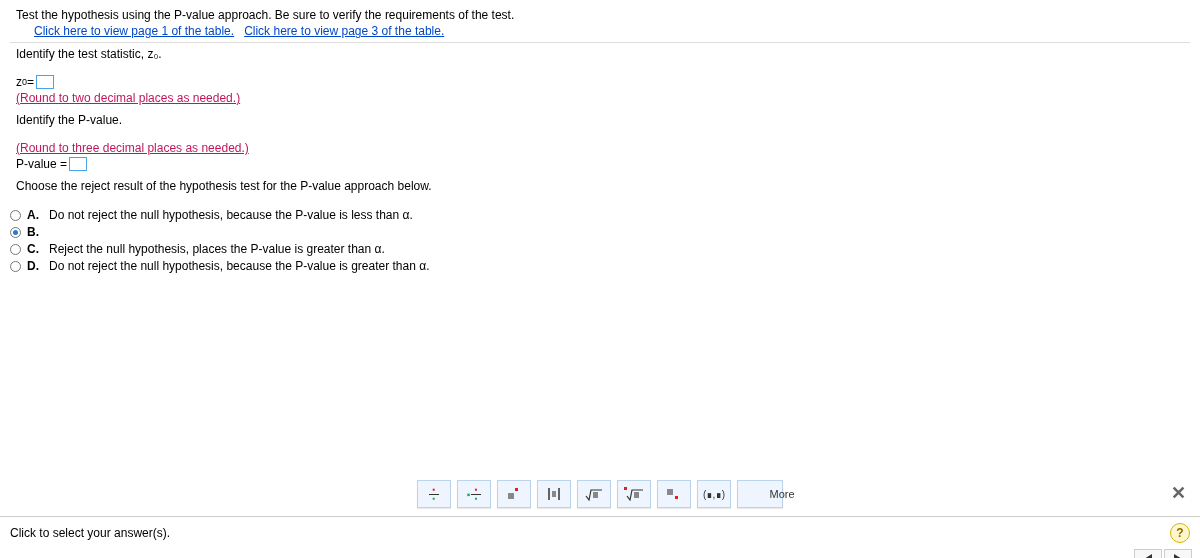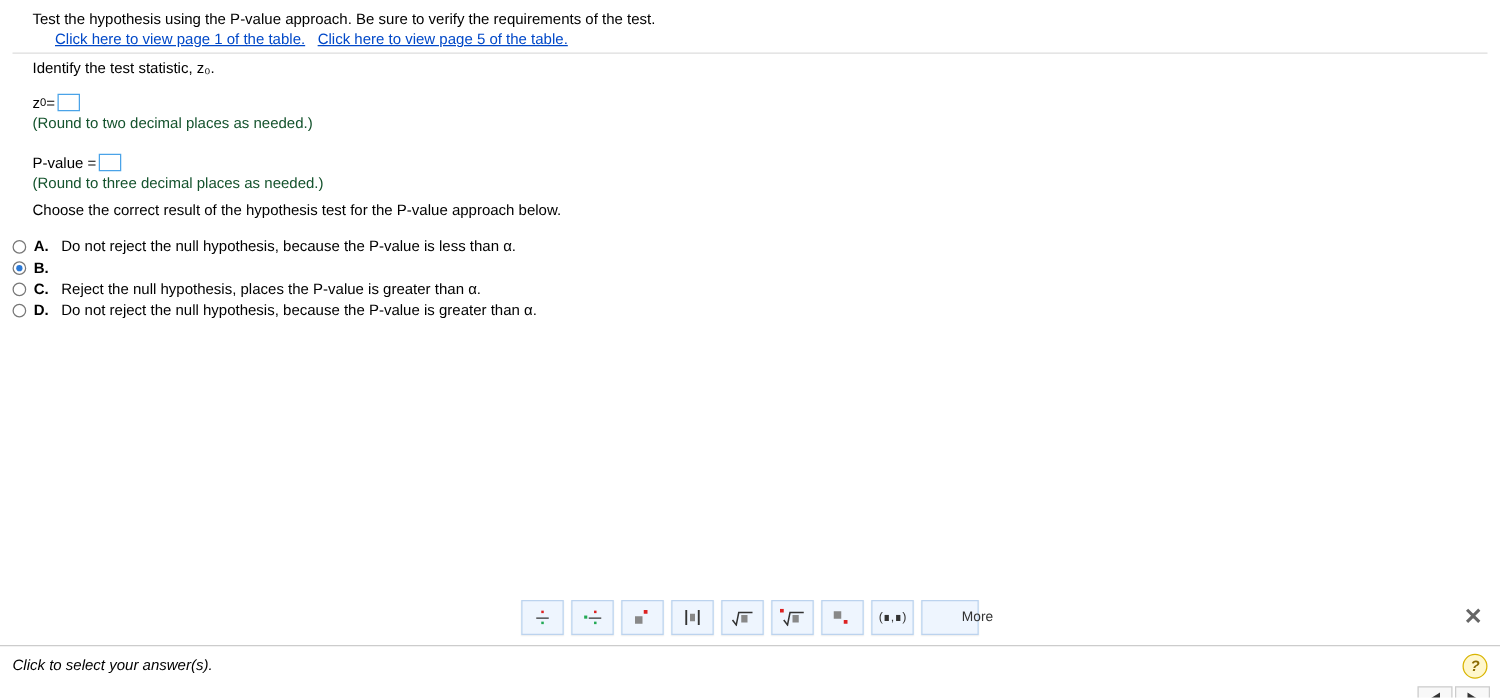--- a/index.html
+++ b/index.html
@@ -8,34 +8,34 @@
     padding: 0;
     font-family: Arial, Helvetica, sans-serif;
     font-size: 12px;
     color: #000;
     background: #fff;
     width: 1200px;
     height: 558px;
     position: relative;
   }
   .content { padding: 6px 10px 0 10px; }
-  .line { margin: 2px 16px; display: flex; align-items: center; flex-wrap: wrap; }
+  .line { margin: 2px 6px; display: flex; align-items: center; flex-wrap: wrap; }
   .indent { padding-left: 18px; }
   .link { color: #0048c8; text-decoration: underline; cursor: pointer; }
   .link2 { margin-left: 10px; }
   .hair { border: 0; border-top: 1px solid #ddd; margin: 4px 0; }
   .answer-box {
     display: inline-block;
     width: 18px; height: 14px;
     border: 1px solid #4aa3e8;
     background: #fff;
     margin: 0 2px;
     vertical-align: middle;
   }
-  .red { color: #14532d; }
+  .red { color: #be185d; text-decoration: underline; }
   .radio-row { display: flex; align-items: center; gap: 6px; margin: 3px 0; }
   .radio {
     width: 11px; height: 11px; border: 1px solid #777; border-radius: 50%;
     display: inline-flex; align-items: center; justify-content: center;
     cursor: pointer; flex-shrink: 0;
   }
   .radio.checked::after {
     content: ""; width: 5px; height: 5px; background: #2b79d6; border-radius: 50%;
   }
   .opt-letter { font-weight: bold; margin-right: 4px; }
@@ -62,23 +62,22 @@
     position: absolute;
     top: 482px; right: 14px;
     font-size: 18px; font-weight: bold; color: #666; cursor: pointer;
   }
 
   .footer {
     position: absolute;
     left: 0; right: 0; top: 516px;
     border-top: 1px solid #ccc;
     padding: 8px 10px;
-    display: flex; align-items: flex-start;
+    display: flex; align-items: flex-end;
     height: 32px;
-    font-style: italic;
   }
   .help-btn {
     position: absolute; right: 10px; top: 6px;
     width: 20px; height: 20px; border-radius: 50%;
     border: 1px solid #d9b400; background: #fff7cc;
     display: flex; align-items: center; justify-content: center;
     font-weight: bold; color: #8b6b00; cursor: pointer;
     font-size: 12px;
   }
   .nav {
@@ -102,41 +101,42 @@
   .mix-icon { display:flex; align-items:center; gap:1px; }
   .mix-icon .big { color:#2a5; font-size:10px; font-weight:bold; }
 </style>
 </head>
 <body>
 
 <div class="content">
   <div class="line">Test the hypothesis using the P-value approach. Be sure to verify the requirements of the test.</div>
   <div class="line indent">
     <span class="link">Click here to view page 1 of the table.</span>
-    <span class="link link2">Click here to view page 5 of the table.</span>
+    <span class="link link2">Click here to view page 3 of the table.</span>
   </div>
   <hr class="hair">
   <div class="line">Identify the test statistic, z₀.</div>
   <div style="height:10px"></div>
   <div class="line">
     <span>z</span>
       <span class="sub">0</span>
       <span> = </span>
     <span class="answer-box"></span>
   </div>
   <div class="line red">(Round to two decimal places as needed.)</div>
   <div style="height:4px"></div>
+  <div class="line">Identify the P-value.</div>
   <div style="height:10px"></div>
+  <div class="line red">(Round to three decimal places as needed.)</div>
   <div class="line">
     <span>P-value = </span>
     <span class="answer-box"></span>
   </div>
-  <div class="line red">(Round to three decimal places as needed.)</div>
   <div style="height:4px"></div>
-  <div class="line">Choose the correct result of the hypothesis test for the P-value approach below.</div>
+  <div class="line">Choose the reject result of the hypothesis test for the P-value approach below.</div>
   <div style="height:10px"></div>
 
   <div class="radio-row">
     <span class="radio"></span>
     <span class="opt-letter">A.</span>
     <span>Do not reject the null hypothesis, because the P-value is less than α.</span>
   </div>
   <div class="radio-row">
     <span class="radio checked"></span>
     <span class="opt-letter">B.</span>

